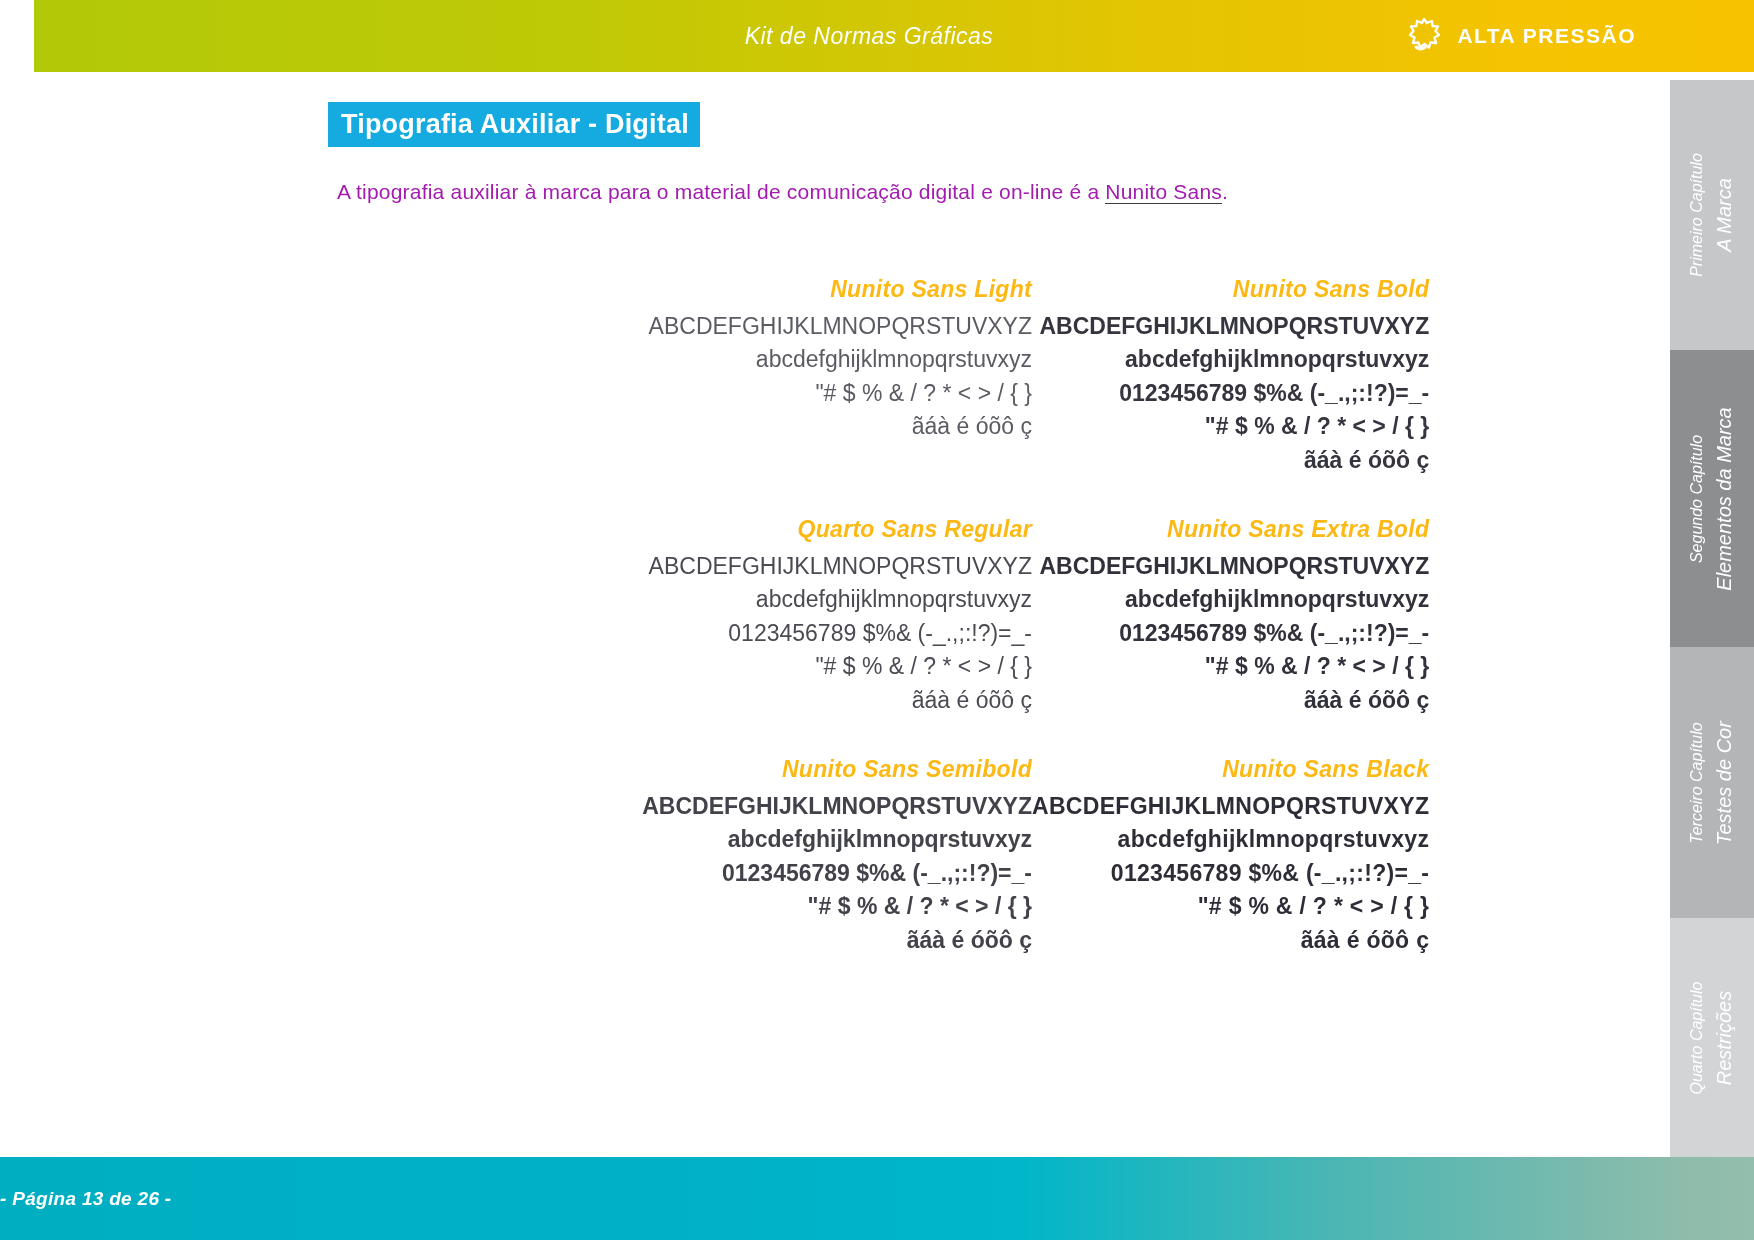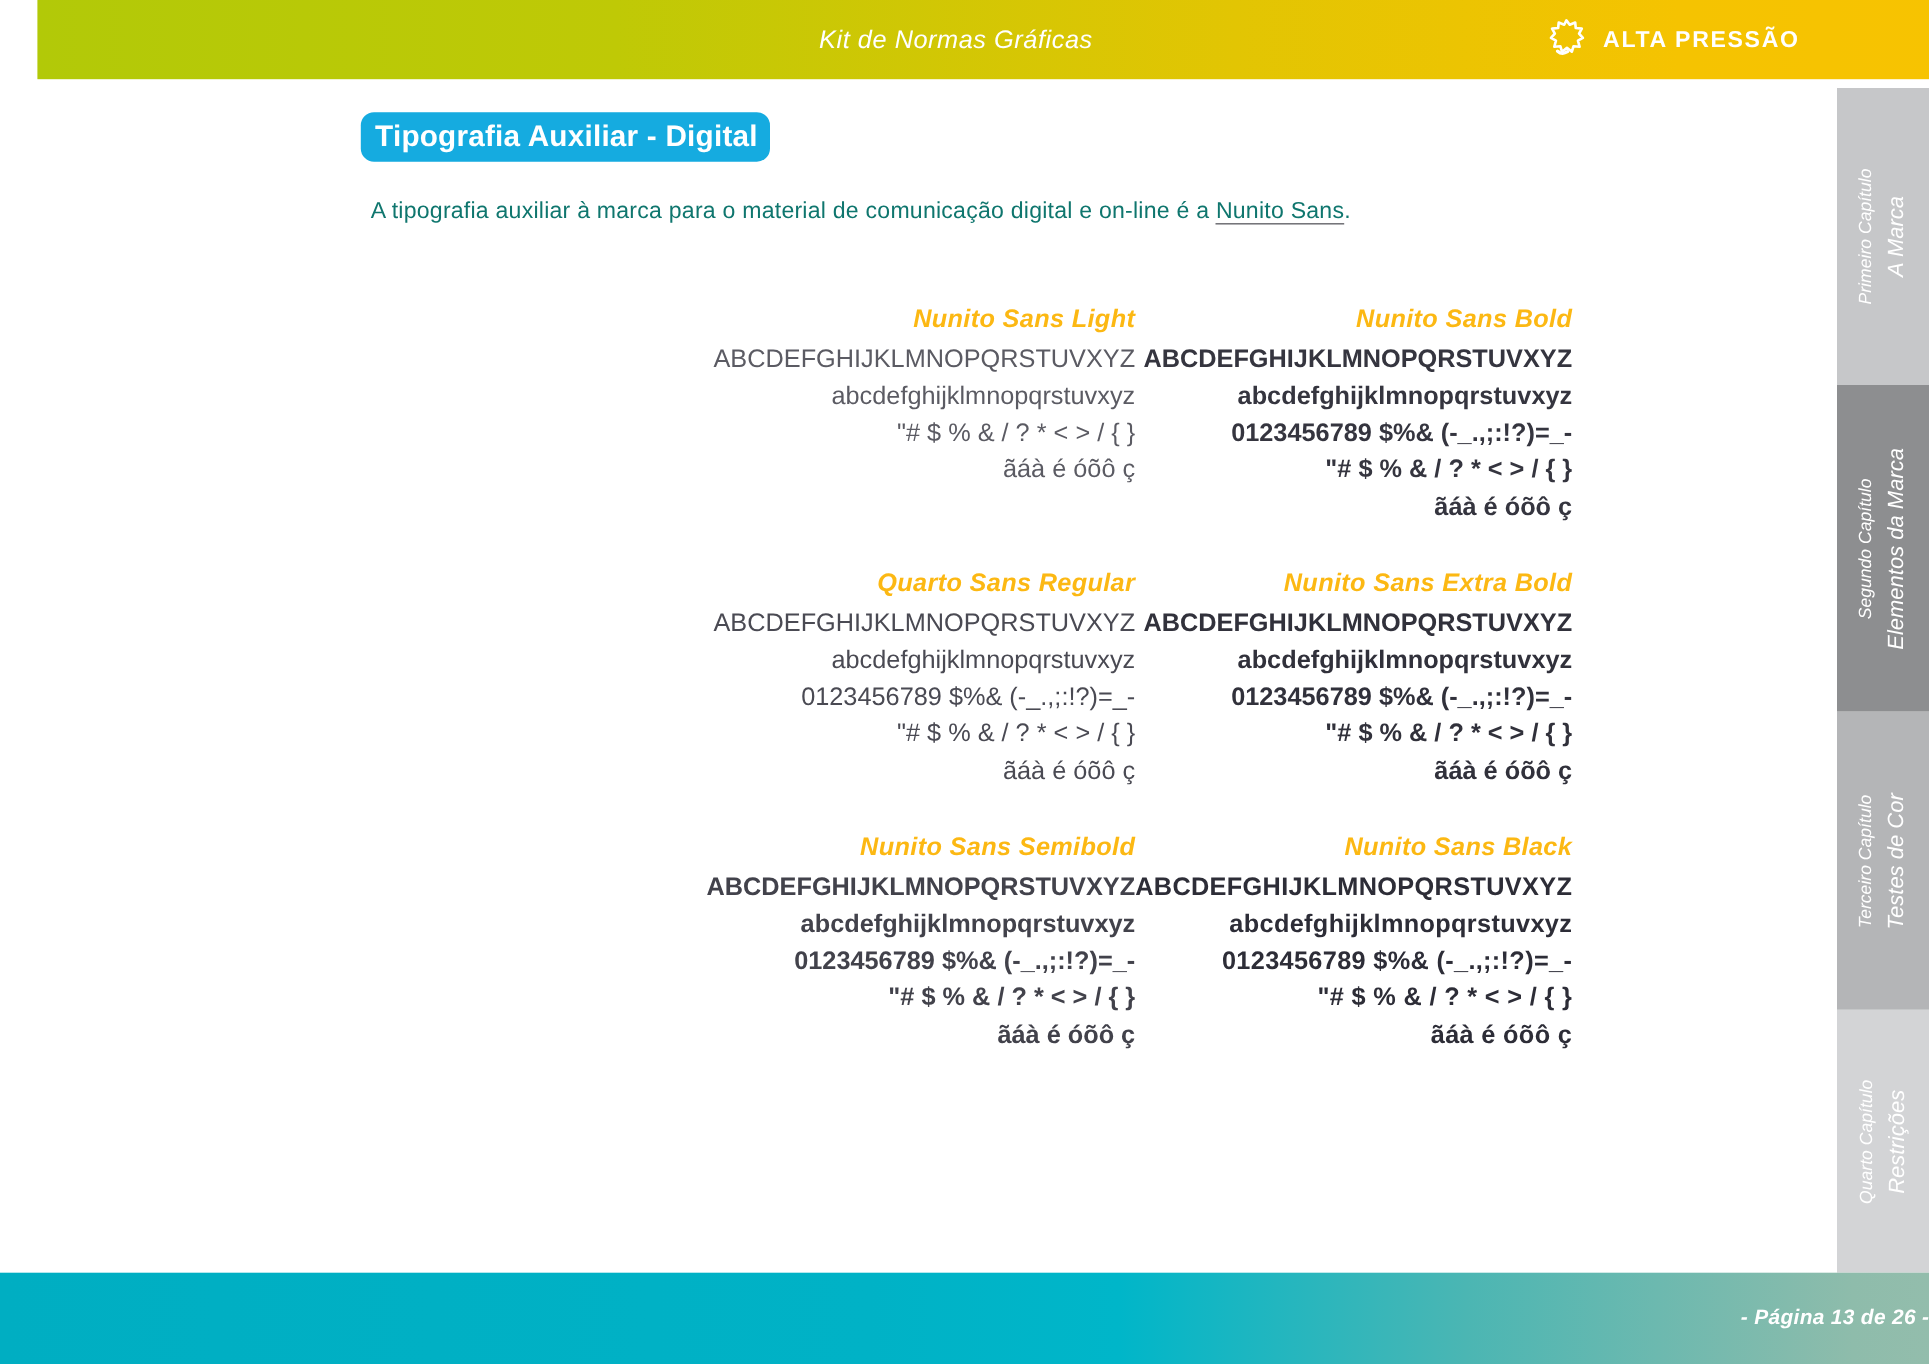--- a/index.html
+++ b/index.html
@@ -51,33 +51,32 @@
 
   
   .title-box {
     position: absolute;
     left: 328px; top: 102px;
     width: 372px; height: 45px;
     background: #15abe0;
     display: flex;
     align-items: center;
     padding-left: 13px;
-    border-radius: 12px;
   }
   .title-box span {
     color: #ffffff;
     font-weight: bold;
     font-size: 27px;
     letter-spacing: 0.2px;
   }
   .intro {
     position: absolute;
     left: 337px; top: 159px;
     font-size: 21px;
-    color: #0f766e;
+    color: #a21caf;
     letter-spacing: 0.2px;
   }
   .intro .em {
     border-bottom: 1.5px solid #3b3b42;
   }
 
   
   .specimens {
     position: absolute;
     left: 568px; top: 276px;
@@ -137,21 +136,21 @@
   .tab .section { display: block; font-size: 20px; white-space: nowrap; }
 
   
   .footer {
     position: absolute;
     left: 0; top: 1157px;
     width: 1754px; height: 83px;
     background: linear-gradient(90deg, #00aec2 0%, #00b2c6 45%, #00b6c9 58%, #4bb6b3 76%, #8ebcab 96%, #93bdac 100%);
     display: flex;
     align-items: center;
-    justify-content: flex-end;
+    justify-content: flex-start;
   }
   .footer span {
     color: #ffffff;
     font-style: italic;
     font-weight: bold;
     font-size: 19px;
     letter-spacing: 0.3px;
   }
 </style>
 </head>

